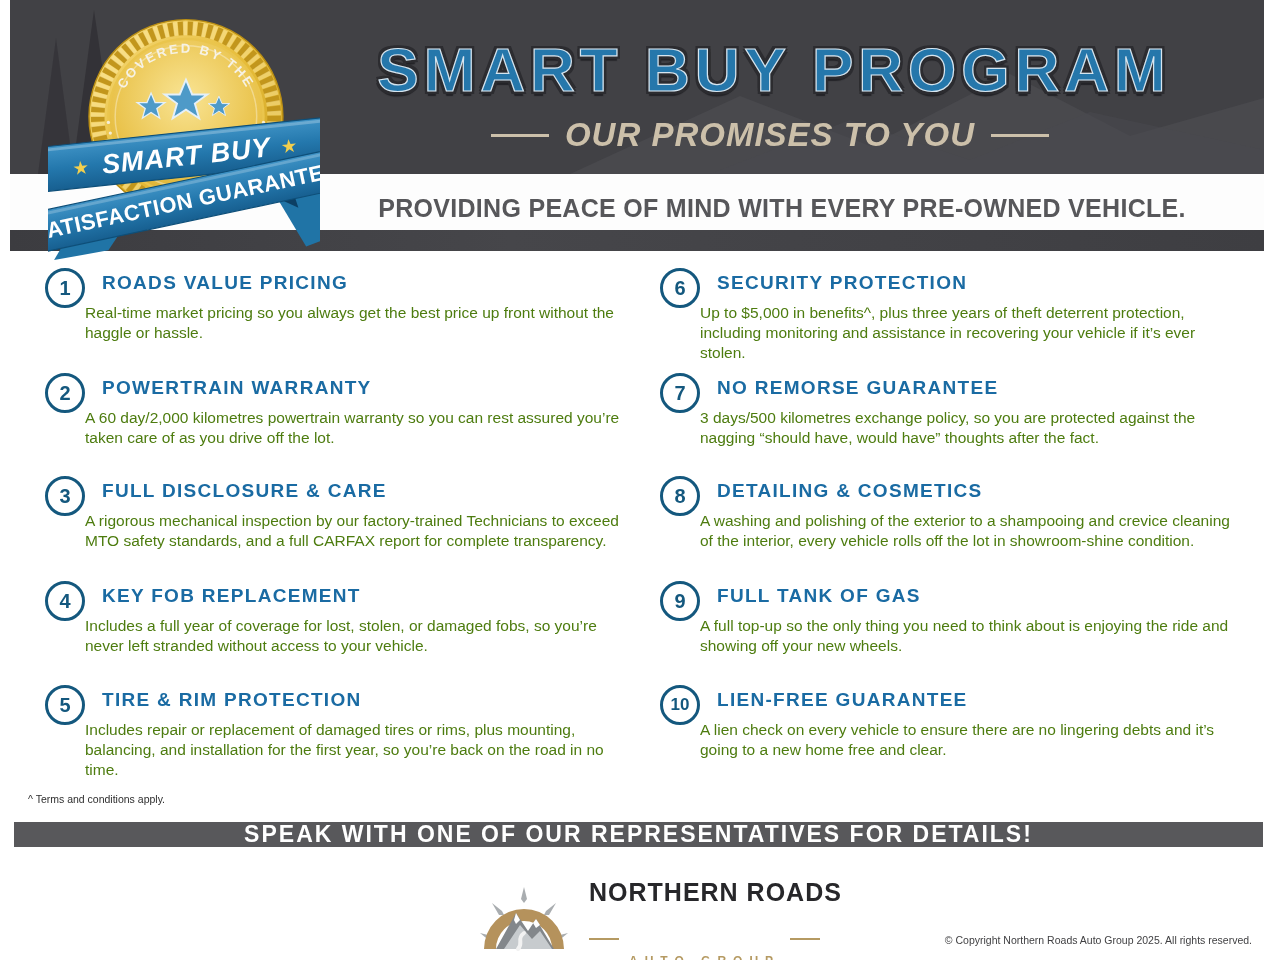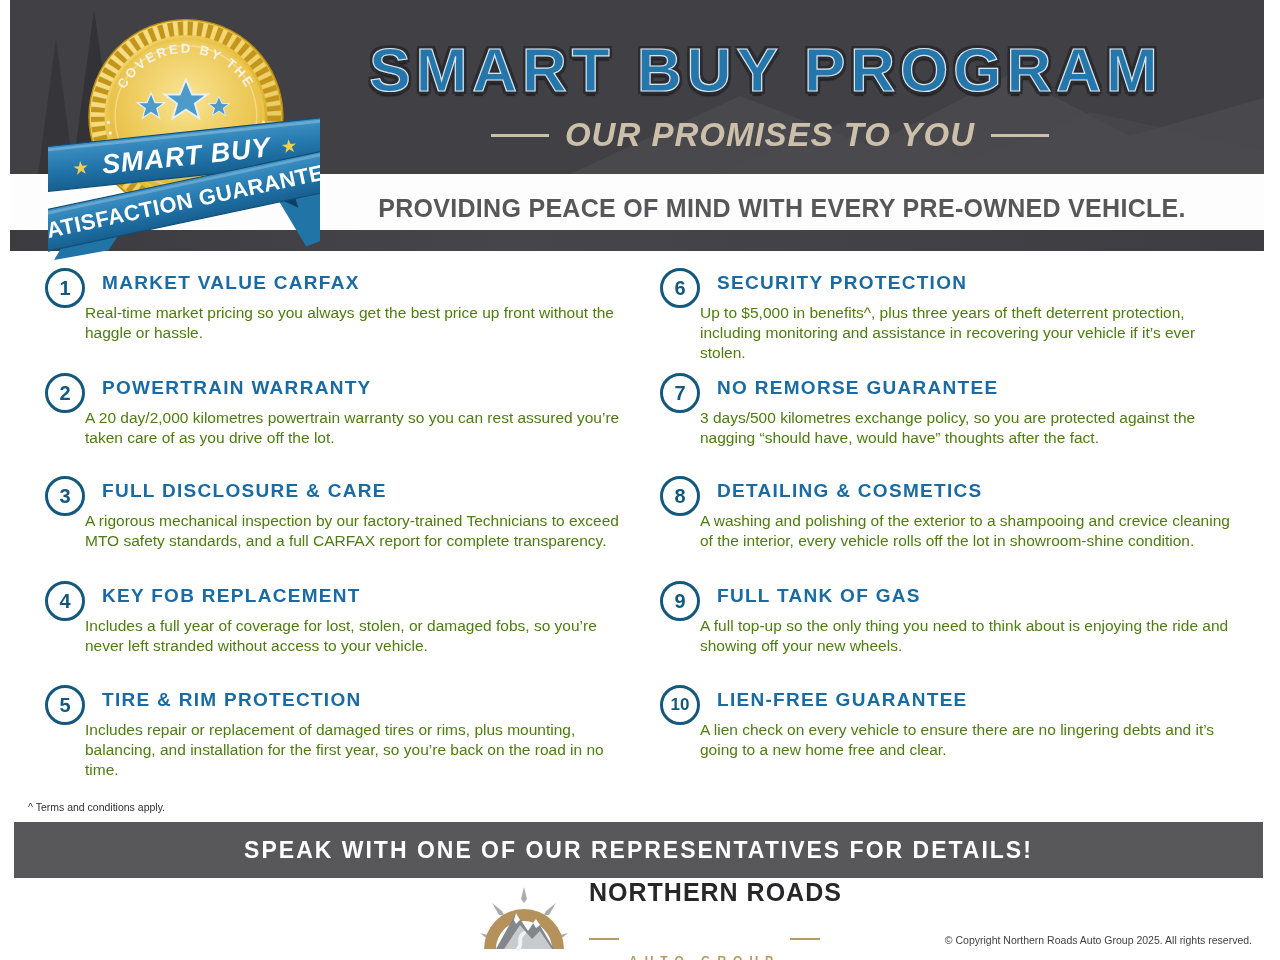--- a/index.html
+++ b/index.html
@@ -2,21 +2,21 @@
 <html><head>
 <meta charset="utf-8">
 <style>
   html,body{margin:0;padding:0;background:#ffffff;}
   .page{position:relative;width:1280px;height:960px;background:#ffffff;overflow:hidden;
         font-family:"Liberation Sans",sans-serif;}
 
   
   .header{position:absolute;left:10px;top:0;width:1254px;height:174px;background:#414145;overflow:hidden;}
   .header svg.scenery{position:absolute;left:0;top:0;width:100%;height:100%;}
-  .title-wrap{position:absolute;left:306px;top:34px;width:900px;text-align:center;}
+  .title-wrap{position:absolute;left:314px;top:34px;width:900px;text-align:center;}
   .main-title{font-size:62px;font-weight:bold;letter-spacing:5px;color:#2577ab;
       -webkit-text-stroke:1.2px #d6e5ef;
       text-shadow:-3px -3px 0 #2c2c30,3px -3px 0 #2c2c30,-3px 3px 0 #2c2c30,3px 3px 0 #2c2c30,
                   0 -3px 0 #2c2c30,0 3px 0 #2c2c30,-3px 0 0 #2c2c30,3px 0 0 #2c2c30,0 5px 1px #232327;
       white-space:nowrap;}
   .subtitle-row{position:absolute;left:310px;top:116px;width:900px;display:flex;align-items:center;justify-content:center;gap:16px;}
   .subtitle-row .dash{width:58px;height:3px;background:#ccc0aa;}
   .subtitle{font-size:33px;font-weight:bold;font-style:italic;color:#ccc0aa;letter-spacing:1px;white-space:nowrap;}
 
   
@@ -34,22 +34,22 @@
   .item .num-circle{position:absolute;left:0;top:-4px;width:34px;height:34px;border:3.5px solid #14587e;
         border-radius:50%;display:flex;align-items:center;justify-content:center;
         font-size:20px;font-weight:bold;color:#14587e;background:#fff;}
   .item h3{margin:0 0 0 57px;font-size:19px;font-weight:bold;color:#1a6ba3;letter-spacing:1.3px;white-space:nowrap;}
   .item p{margin:9px 0 0 40px;font-size:15.5px;line-height:1.28;color:#4d7c0f;}
   .col-left{left:45px;width:575px;}
   .col-right{left:660px;width:580px;}
   .r1{top:272px;} .r2{top:377px;} .r3{top:480px;} .r4{top:585px;} .r5{top:689px;}
 
   
-  .footnote{position:absolute;left:28px;top:793px;font-size:10.5px;color:#2e2e2e;margin-top:8px;}
-  .cta-bar{position:absolute;left:14px;top:822px;width:1249px;height:56px;background:#58585b;
+  .footnote{position:absolute;left:28px;top:793px;font-size:10.5px;color:#2e2e2e;}
+  .cta-bar{position:absolute;left:14px;top:822px;width:1249px;height:25px;background:#58585b;
         display:flex;align-items:center;justify-content:center;}
   .cta-bar span{color:#fff;font-size:23px;font-weight:bold;letter-spacing:2px;white-space:nowrap;}
   .brand{position:absolute;left:478px;top:878px;display:flex;align-items:center;gap:19px;}
   .brand-text .name{font-size:25px;font-weight:bold;color:#27272a;letter-spacing:1px;white-space:nowrap;}
   .brand-text .sub-row{display:flex;align-items:center;gap:10px;margin-top:3px;}
   .brand-text .sub-row .dash{width:30px;height:2px;background:#b59a62;}
   .brand-text .sub{font-size:12px;color:#b59a62;letter-spacing:7px;font-weight:bold;white-space:nowrap;margin-top:44px;}
   .copyright{position:absolute;right:28px;top:934px;font-size:10.5px;color:#3f3f41;}
 </style>
 </head>
@@ -143,27 +143,27 @@
 
     <g transform="rotate(-12 142 198)">
       <rect x="-30" y="178" width="342" height="42" fill="url(#gBlue)" stroke="#0e4f79" stroke-width="1.2"></rect>
       <rect x="-30" y="180" width="342" height="3" fill="#ffffff" opacity="0.22"></rect>
       <text x="141" y="207" text-anchor="middle" font-size="22.5" font-weight="bold" fill="#ffffff" letter-spacing="0.5" font-family="Liberation Sans, sans-serif">SATISFACTION GUARANTEE</text>
     </g>
   </svg>
 
   <div class="item col-left r1">
     <div class="num-circle">1</div>
-    <h3>MARKET VALUE CARFAX</h3>
+    <h3>ROADS VALUE PRICING</h3>
     <p>Real-time market pricing so you always get the best price up front without the haggle or hassle.</p>
   </div>
   <div class="item col-left r2">
     <div class="num-circle">2</div>
     <h3>POWERTRAIN WARRANTY</h3>
-    <p>A 20 day/2,000 kilometres powertrain warranty so you can rest assured you’re taken care of as you drive off the lot.</p>
+    <p>A 60 day/2,000 kilometres powertrain warranty so you can rest assured you’re taken care of as you drive off the lot.</p>
   </div>
   <div class="item col-left r3">
     <div class="num-circle">3</div>
     <h3>FULL DISCLOSURE &amp; CARE</h3>
     <p>A rigorous mechanical inspection by our factory-trained Technicians to exceed MTO safety standards, and a full CARFAX report for complete transparency.</p>
   </div>
   <div class="item col-left r4">
     <div class="num-circle">4</div>
     <h3>KEY FOB REPLACEMENT</h3>
     <p>Includes a full year of coverage for lost, stolen, or damaged fobs, so you’re never left stranded without access to your vehicle.</p>

